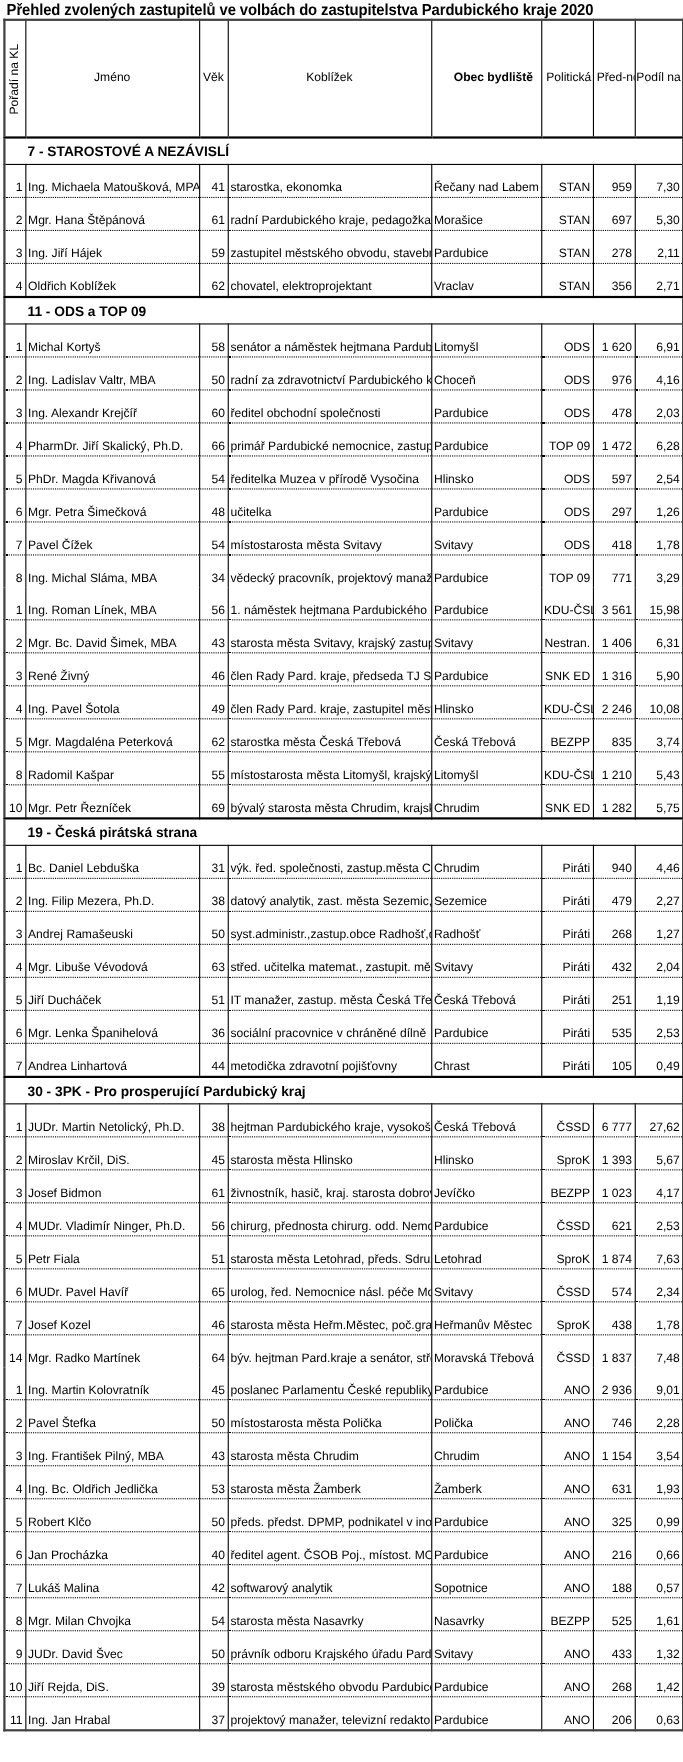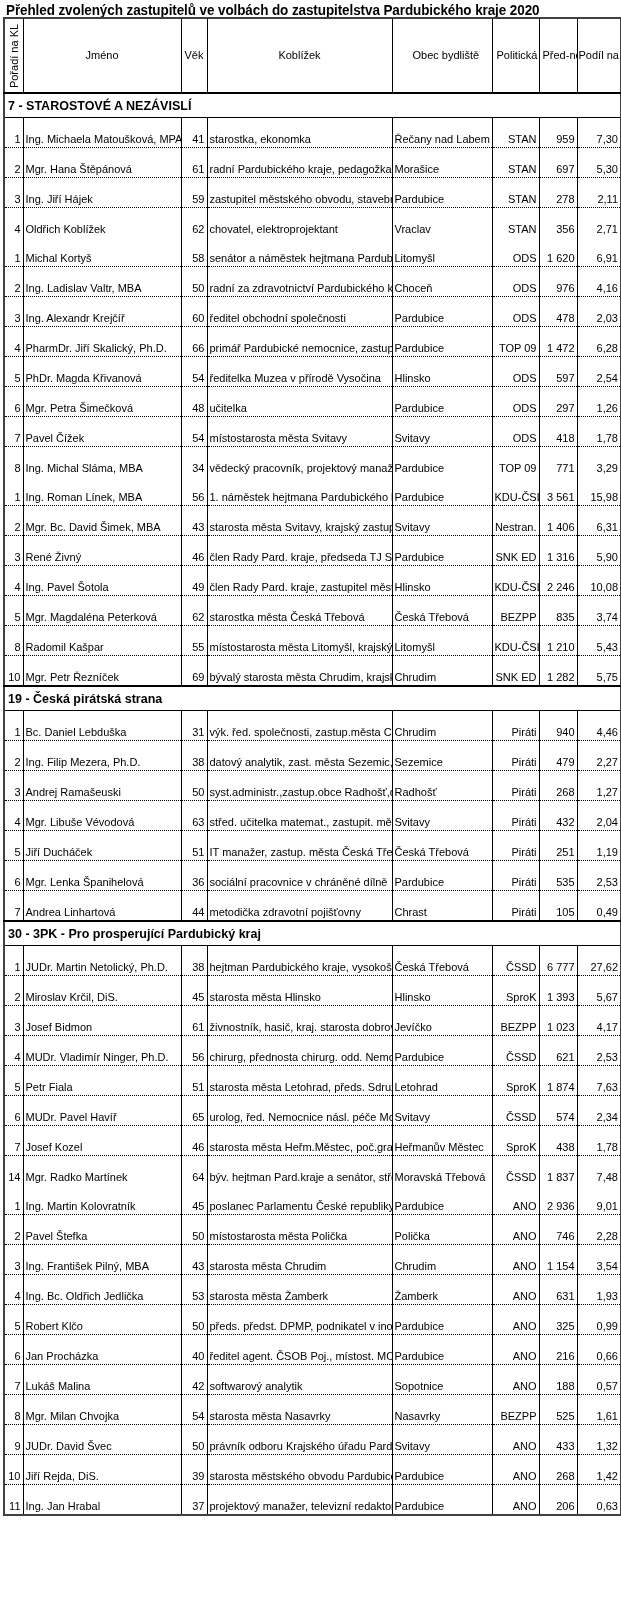--- a/index.html
+++ b/index.html
@@ -11,21 +11,21 @@
   col.c-jmeno { width: 158px; }
   col.c-vek { width: 26px; }
   col.c-povolani { width: 185px; }
   col.c-obec { width: 100px; }
   col.c-pol { width: 47px; }
   col.c-hlasy { width: 38px; }
   col.c-podil { width: 44px; }
   thead th { height: 73px; border-left: 1px solid #000; border-right: 1px solid #000; border-bottom: 2px solid #000; text-align: center; vertical-align: middle; line-height: 15px; white-space: normal; font-size: 10.5px; }
   th.rot { padding: 0; position: relative; }
   th.rot span { position: absolute; left: 50%; top: 50%; transform: translate(-50%, -50%) rotate(-90deg); white-space: nowrap; font-size: 11px; }
-  tr.section td { height: 23px; border-top: 2px solid #000; border-bottom: 1px solid #000; font-weight: bold; font-size: 12.5px; padding-left: 3px; vertical-align: middle; }
+  tr.section td { height: 23px; border-top: 2px solid #000; border-bottom: 1px solid #000; font-weight: bold; font-size: 12.5px; padding-left: 20px; vertical-align: middle; }
   tr.row td { height: 28px; border-left: 1px solid #000; border-right: 1px solid #000; border-bottom: 1px dotted #000; vertical-align: bottom; line-height: 13.5px; padding-bottom: 1px; }
   tr.row.last td { border-bottom: none; }
   td.num { text-align: right; }
   td.ctr { text-align: right; }
   td.wrap { white-space: normal; }
   td.lft { text-align: left; }
 </style>
 </head>
 <body>
 
@@ -43,21 +43,21 @@
       <col class="c-podil">
   </colgroup>
   <thead>
     <tr>
       <th class="rot">
           <span>Pořadí na KL</span>
         </th>
       <th>Jméno</th>
       <th>Věk</th>
       <th>Koblížek</th>
-      <th style="padding:0 20px;">Obec bydliště</th>
+      <th style="padding:16px 20px;font-weight:bold;">Obec bydliště</th>
       <th style="padding:0 4px;">Politická přísluš-nost</th>
       <th style="padding:0 3px;">Před-nostní hlasy</th>
       <th style="padding:0 1px;">Podíl na hlasech pro stranu v %</th>
     </tr>
   </thead>
   <tbody id="tbody">
       <tr class="section">
         <td colspan="8">7 - STAROSTOVÉ A NEZÁVISLÍ</td>
       </tr>
       <tr class="row">
@@ -93,20 +93,23 @@
       <tr class="row last">
         <td class="num">4</td>
         <td class="lft">Oldřich Koblížek</td>
         <td class="num">62</td>
         <td class="lft wrap">chovatel, elektroprojektant</td>
         <td class="lft">Vraclav</td>
         <td class="ctr">STAN</td>
         <td class="num">356</td>
         <td class="num">2,71</td>
       </tr>
+      <tr class="section">
+        <td colspan="8">11 - ODS a TOP 09</td>
+      </tr>
       <tr class="row">
         <td class="num">1</td>
         <td class="lft">Michal Kortyš</td>
         <td class="num">58</td>
         <td class="lft wrap">senátor a náměstek hejtmana Pardubického kraje</td>
         <td class="lft">Litomyšl</td>
         <td class="ctr">ODS</td>
         <td class="num">1 620</td>
         <td class="num">6,91</td>
       </tr>

